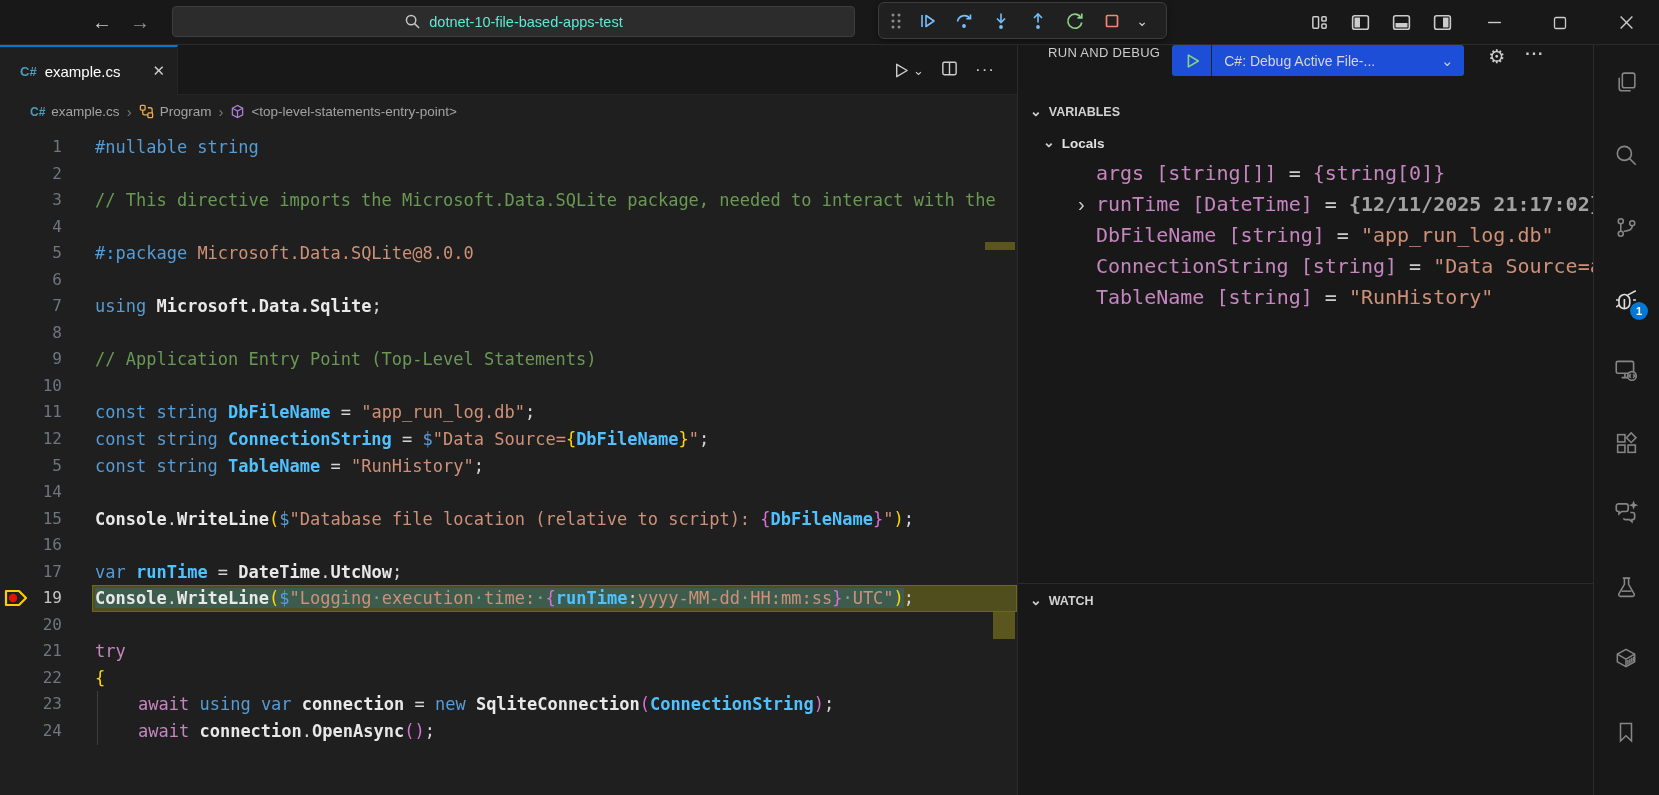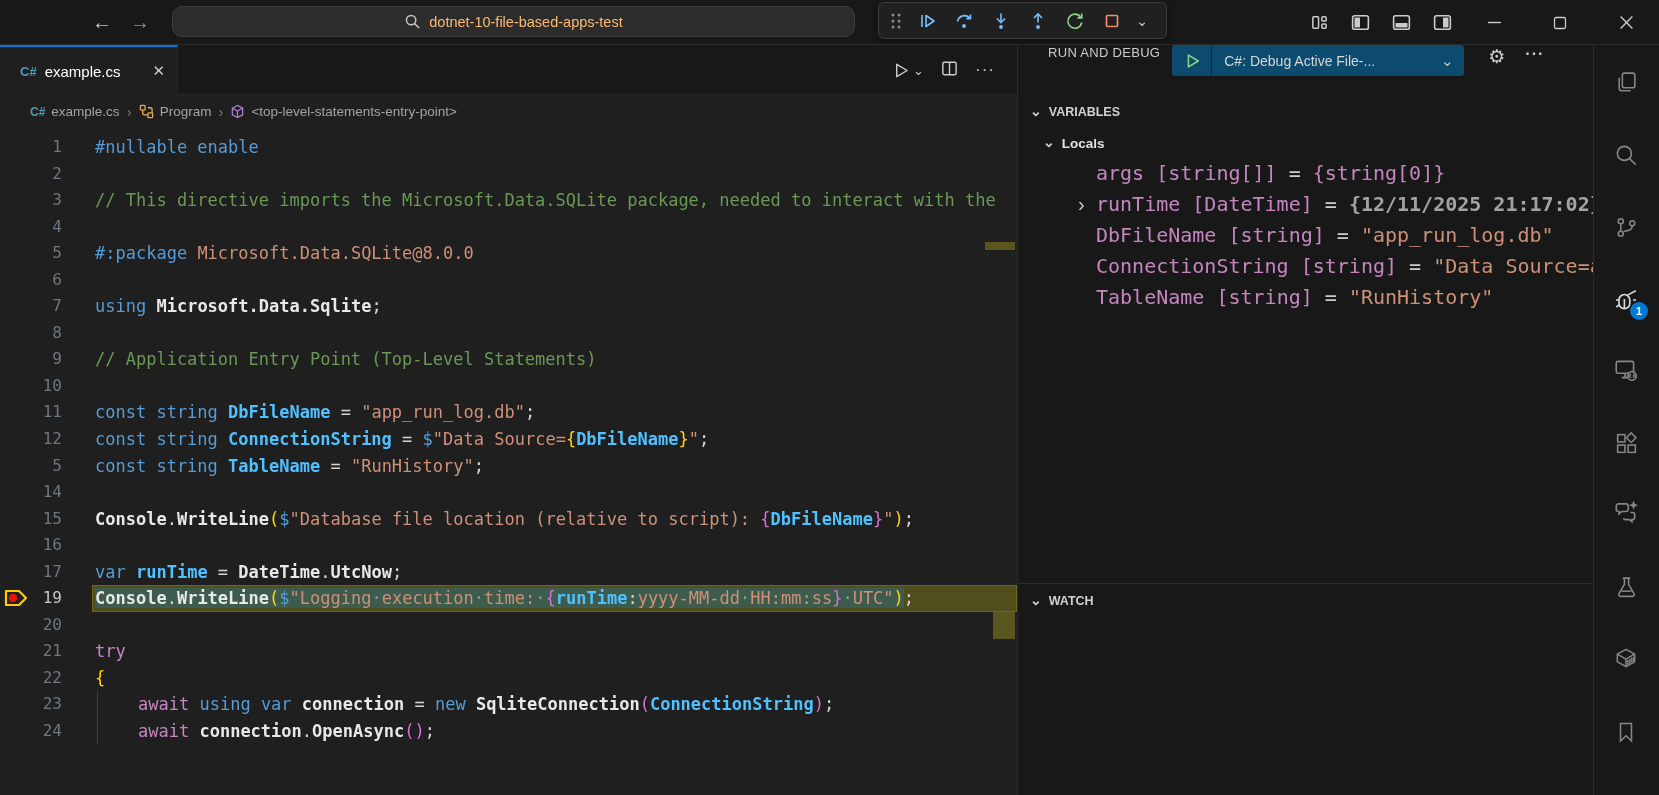--- a/index.html
+++ b/index.html
@@ -9,22 +9,22 @@
     font-family:"Liberation Sans", sans-serif; color:#cccccc; overflow:hidden;
   }
   
   .titlebar { position:absolute; top:0; left:0; right:0; height:45px; background:#181818;
     border-bottom:1px solid #2b2b2b; }
   .nav-arrow { position:absolute; top:8px; font-size:20px; color:#cccccc; width:28px; height:28px;
     display:flex; align-items:center; justify-content:center; }
   .nav-back { left:88px; }
   .nav-fwd { left:126px; color:#8f8f8f; }
   .cmd-center { position:absolute; left:172px; top:6px; width:683px; height:31px; background:#2c2c2c;
-    border:1px solid #3d3d3d; border-radius:10px; display:flex; align-items:center; justify-content:center;
-    gap:8px; color:#fdba74; font-size:14.5px; }
+    border:1px solid #3d3d3d; border-radius:4px; display:flex; align-items:center; justify-content:center;
+    gap:8px; color:#5eead4; font-size:14.5px; }
   .dbg-toolbar { position:absolute; left:878px; top:2px; width:289px; height:37px; background:#202020;
     border:1px solid #3d3d3d; border-radius:6px; display:flex; align-items:center; padding:0 6px; gap:2px;
     box-shadow:0 2px 6px rgba(0,0,0,.4); }
   .dbg-btn { width:35px; height:30px; display:flex; align-items:center; justify-content:center; border-radius:4px; }
   .grip { width:22px; }
   .layout-controls { position:absolute; top:0; right:205px; height:45px; display:flex; align-items:center; gap:17px; }
   .lc-btn { width:24px; height:24px; display:flex; align-items:center; justify-content:center; }
   .win-controls { position:absolute; top:0; right:0; height:45px; display:flex; }
   .win-btn { width:66px; height:45px; display:flex; align-items:center; justify-content:center; color:#cccccc; }
   
@@ -69,21 +69,21 @@
   .tk-wsd { color:#86a191; }
   .sel { background:#3d5c4d; }
   .tk-ind { display:inline-block; width:41px; height:100%; border-left:1px solid #3e3e3e; margin-left:2px; vertical-align:top; }
   .overview-ruler { position:absolute; top:0; right:0; width:34px; bottom:0; }
   .ovr-mark { position:absolute; background:#5a561e; }
   .ovr-line5 { top:114px; right:2px; width:30px; height:8px; }
   .ovr-line19 { top:484px; right:2px; width:22px; height:27px; }
   
   .sb-header { height:50px; display:flex; align-items:flex-start; padding-left:30px; }
   .sb-title { font-size:13px; color:#cccccc; letter-spacing:.3px; white-space:nowrap; }
-  .launch-box { margin-left:12px; width:292px; height:31px; background:#0c4a6e; border-radius:3px;
+  .launch-box { margin-left:12px; width:292px; height:31px; background:#1d4ed8; border-radius:3px;
     display:flex; align-items:center; overflow:hidden; }
   .launch-play { width:40px; height:31px; display:flex; align-items:center; justify-content:center;
     border-right:1px solid #252525; }
   .launch-label { flex:1; padding-left:12px; font-size:14px; color:#d6d6d6; white-space:nowrap; overflow:hidden; }
   .launch-chevron { width:34px; text-align:center; color:#cccccc; font-size:15px; }
   .sb-gear { margin-left:24px; font-size:19px; color:#cccccc; }
   .sb-more { margin-left:20px; font-size:16px; color:#cccccc; letter-spacing:1px; font-weight:bold; }
   .section-header { height:33px; display:flex; align-items:center; gap:7px; padding-left:12px;
     font-size:12.5px; font-weight:bold; color:#d2d2d2; }
   .twisty-down { font-size:14px; color:#cccccc; transform:translateY(-1px); }
@@ -271,21 +271,21 @@
             <svg width="15" height="15" viewBox="0 0 16 16" fill="none" stroke="#b180d7" stroke-width="1.3">
               <path d="M2.5 4.5L8 1.5l5.5 3v7L8 14.5l-5.5-3z"></path>
               <path d="M2.5 4.5L8 7.5l5.5-3M8 7.5V14"></path>
             </svg>
             <span>&lt;top-level-statements-entry-point&gt;</span>
           </span>
         </div>
 
       <div class="code-area">
         <div>
-            <div class="code-line"><div class="gutter"></div><div class="ln">1</div><div class="content"><span class="tk-kw">#nullable enable</span></div></div>
+            <div class="code-line"><div class="gutter"></div><div class="ln">1</div><div class="content"><span class="tk-kw">#nullable string</span></div></div>
             <div class="code-line"><div class="gutter"></div><div class="ln">2</div><div class="content"></div></div>
             <div class="code-line"><div class="gutter"></div><div class="ln">3</div><div class="content"><span class="tk-cmt">// This directive imports the Microsoft.Data.SQLite package, needed to interact with the</span></div></div>
             <div class="code-line"><div class="gutter"></div><div class="ln">4</div><div class="content"></div></div>
             <div class="code-line"><div class="gutter"></div><div class="ln">5</div><div class="content"><span class="tk-kw">#:package</span><span class="tk-pn"> </span><span class="tk-str">Microsoft.Data.SQLite@8.0.0</span></div></div>
             <div class="code-line"><div class="gutter"></div><div class="ln">6</div><div class="content"></div></div>
             <div class="code-line"><div class="gutter"></div><div class="ln">7</div><div class="content"><span class="tk-kw">using</span><span class="tk-pn"> </span><span class="tk-idb">Microsoft.Data.Sqlite</span><span class="tk-pn">;</span></div></div>
             <div class="code-line"><div class="gutter"></div><div class="ln">8</div><div class="content"></div></div>
             <div class="code-line"><div class="gutter"></div><div class="ln">9</div><div class="content"><span class="tk-cmt">// Application Entry Point (Top-Level Statements)</span></div></div>
             <div class="code-line"><div class="gutter"></div><div class="ln">10</div><div class="content"></div></div>
             <div class="code-line"><div class="gutter"></div><div class="ln">11</div><div class="content"><span class="tk-kw">const string</span><span class="tk-pn"> </span><span class="tk-var">DbFileName</span><span class="tk-pn"> = </span><span class="tk-str">"app_run_log.db"</span><span class="tk-pn">;</span></div></div>

